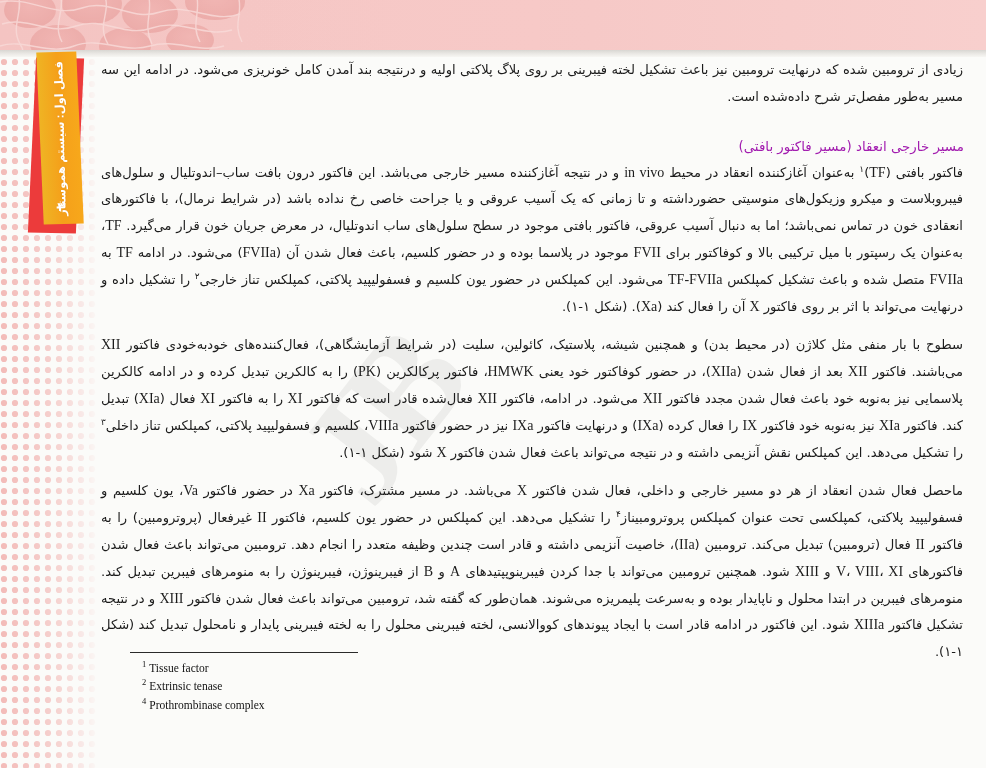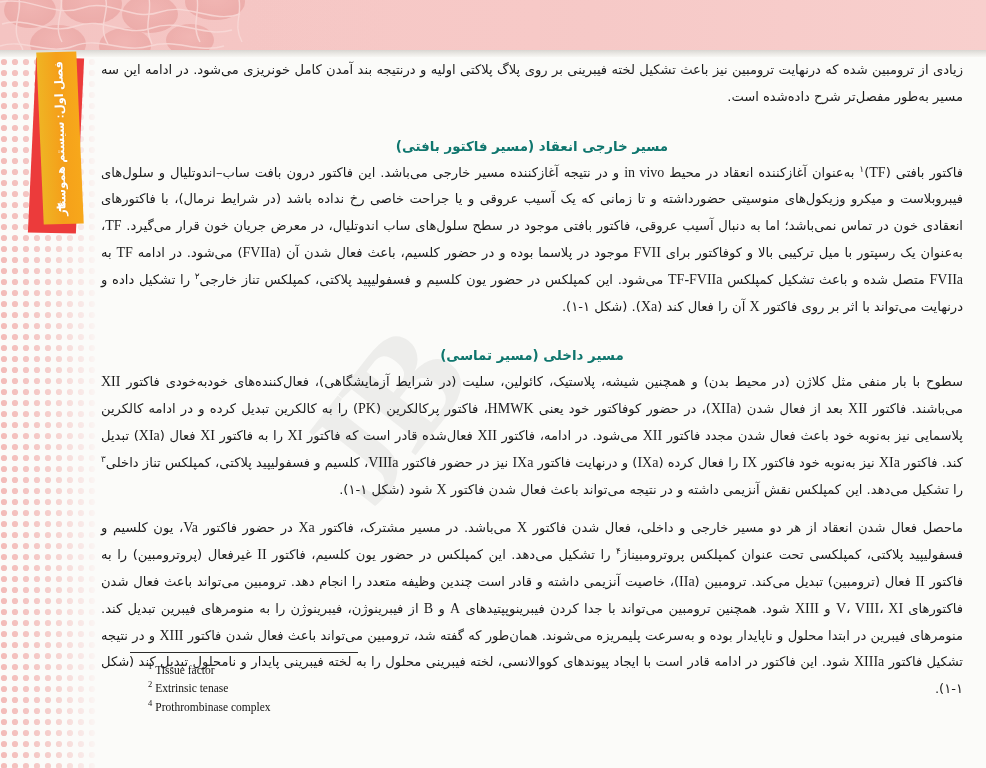--- a/index.html
+++ b/index.html
@@ -141,24 +141,24 @@
     color: #1b1b1b;
     text-align: justify;
     text-justify: inter-word;
     letter-spacing: 0px;
   }
 
   h3.section {
     margin: 14px 0 2px 0;
     font-family: "DejaVu Sans", "Liberation Sans", sans-serif;
     font-size: 13.4px;
-    font-weight: bold;
-    color: #0f766e;
+    font-weight: normal;
+    color: #a21caf;
     line-height: 22px;
-    text-align: center;
+    text-align: right;
   }
   .gap-sm { height: 10px; }
 
   
   .ltr {
     direction: ltr;
     unicode-bidi: isolate;
     font-family: "Liberation Serif", "DejaVu Serif", serif;
     font-size: 14px;
   }
@@ -177,21 +177,21 @@
     direction: ltr;
   }
   #fn-rule {
     width: 228px;
     height: 0;
     border-top: 1px solid #2a2a2a;
     margin-bottom: 4px;
   }
   ol.fn-list {
     list-style: none;
-    margin: 6px;
+    margin: 0;
     padding: 0 0 0 12px;
   }
   ol.fn-list li {
     font-family: "Liberation Serif", "DejaVu Serif", serif;
     font-size: 11.5px;
     line-height: 14.5px;
     color: #111111;
     white-space: nowrap;
   }
   ol.fn-list li .num {
@@ -274,21 +274,20 @@
 
     <div class="gap-sm"></div>
 
     <h3 class="section">مسیر خارجی انعقاد (مسیر فاکتور بافتی)</h3>
     <p class="body">
       <span>فاکتور بافتی (</span><span class="ltr">TF</span><span>)</span><sup class="fn">۱</sup><span> به‌عنوان آغازکننده انعقاد در محیط </span><span class="ltr">in vivo</span><span> و در نتیجه آغازکننده مسیر خارجی می‌باشد. این فاکتور درون بافت ساب–اندوتلیال و سلول‌های فیبروبلاست و میکرو وزیکول‌های منوسیتی حضورداشته و تا زمانی که یک آسیب عروقی و یا جراحت خاصی رخ نداده باشد (در شرایط نرمال)، با فاکتورهای انعقادی خون در تماس نمی‌باشد؛ اما به دنبال آسیب عروقی، فاکتور بافتی موجود در سطح سلول‌های ساب اندوتلیال، در معرض جریان خون قرار می‌گیرد. </span><span class="ltr">TF</span><span>، به‌عنوان یک رسپتور با میل ترکیبی بالا و کوفاکتور برای </span><span class="ltr">FVII</span><span> موجود در پلاسما بوده و در حضور کلسیم، باعث فعال شدن آن (</span><span class="ltr">FVIIa</span><span>) می‌شود. در ادامه </span><span class="ltr">TF</span><span> به </span><span class="ltr">FVIIa</span><span> متصل شده و باعث تشکیل کمپلکس </span><span class="ltr">TF-FVIIa</span><span> می‌شود. این کمپلکس در حضور یون کلسیم و فسفولیپید پلاکتی، کمپلکس تناز خارجی</span><sup class="fn">۲</sup><span> را تشکیل داده و درنهایت می‌تواند با اثر بر روی فاکتور </span><span class="ltr">X</span><span> آن را فعال کند (</span><span class="ltr">Xa</span><span>). (شکل ۱-۱).</span>
     </p>
 
     <div class="gap-sm"></div>
 
-    <h3 class="section">مسیر داخلی (مسیر تماسی)</h3>
     <p class="body">
       <span>سطوح با بار منفی مثل کلاژن (در محیط بدن) و همچنین شیشه، پلاستیک، کائولین، سلیت (در شرایط آزمایشگاهی)، فعال‌کننده‌های خودبه‌خودی فاکتور </span><span class="ltr">XII</span><span> می‌باشند. فاکتور </span><span class="ltr">XII</span><span> بعد از فعال شدن (</span><span class="ltr">XIIa</span><span>)، در حضور کوفاکتور خود یعنی </span><span class="ltr">HMWK</span><span>، فاکتور پرکالکرین (</span><span class="ltr">PK</span><span>) را به کالکرین تبدیل کرده و در ادامه کالکرین پلاسمایی نیز به‌نوبه خود باعث فعال شدن مجدد فاکتور </span><span class="ltr">XII</span><span> می‌شود. در ادامه، فاکتور </span><span class="ltr">XII</span><span> فعال‌شده قادر است که فاکتور </span><span class="ltr">XI</span><span> را به فاکتور </span><span class="ltr">XI</span><span> فعال (</span><span class="ltr">XIa</span><span>) تبدیل کند. فاکتور </span><span class="ltr">XIa</span><span> نیز به‌نوبه خود فاکتور </span><span class="ltr">IX</span><span> را فعال کرده (</span><span class="ltr">IXa</span><span>) و درنهایت فاکتور </span><span class="ltr">IXa</span><span> نیز در حضور فاکتور </span><span class="ltr">VIIIa</span><span>، کلسیم و فسفولیپید پلاکتی، کمپلکس تناز داخلی</span><sup class="fn">۳</sup><span> را تشکیل می‌دهد. این کمپلکس نقش آنزیمی داشته و در نتیجه می‌تواند باعث فعال شدن فاکتور </span><span class="ltr">X</span><span> شود (شکل ۱-۱).</span>
     </p>
 
     <div class="gap-sm"></div>
 
     <p class="body">
       <span>ماحصل فعال شدن انعقاد از هر دو مسیر خارجی و داخلی، فعال شدن فاکتور </span><span class="ltr">X</span><span> می‌باشد. در مسیر مشترک، فاکتور </span><span class="ltr">Xa</span><span> در حضور فاکتور </span><span class="ltr">Va</span><span>، یون کلسیم و فسفولیپید پلاکتی، کمپلکسی تحت عنوان کمپلکس پروترومبیناز</span><sup class="fn">۴</sup><span> را تشکیل می‌دهد. این کمپلکس در حضور یون کلسیم، فاکتور </span><span class="ltr">II</span><span> غیرفعال (پروترومبین) را به فاکتور </span><span class="ltr">II</span><span> فعال (ترومبین) تبدیل می‌کند. ترومبین (</span><span class="ltr">IIa</span><span>)، خاصیت آنزیمی داشته و قادر است چندین وظیفه متعدد را انجام دهد. ترومبین می‌تواند باعث فعال شدن فاکتورهای </span><span class="ltr">V، VIII، XI</span><span> و </span><span class="ltr">XIII</span><span> شود. همچنین ترومبین می‌تواند با جدا کردن فیبرینوپپتیدهای </span><span class="ltr">A</span><span> و </span><span class="ltr">B</span><span> از فیبرینوژن، فیبرینوژن را به منومرهای فیبرین تبدیل کند. منومرهای فیبرین در ابتدا محلول و ناپایدار بوده و به‌سرعت پلیمریزه می‌شوند. همان‌طور که گفته شد، ترومبین می‌تواند باعث فعال شدن فاکتور </span><span class="ltr">XIII</span><span> و در نتیجه تشکیل فاکتور </span><span class="ltr">XIIIa</span><span> شود. این فاکتور در ادامه قادر است با ایجاد پیوندهای کووالانسی، لخته فیبرینی محلول را به لخته فیبرینی پایدار و نامحلول تبدیل کند (شکل ۱-۱).</span>
     </p>
   </div>

